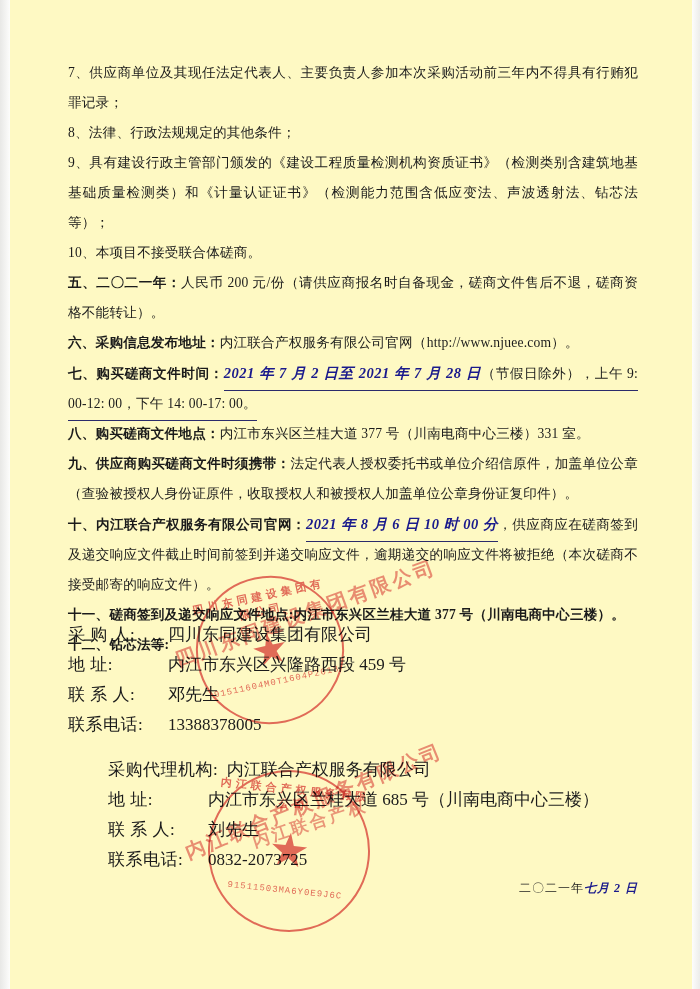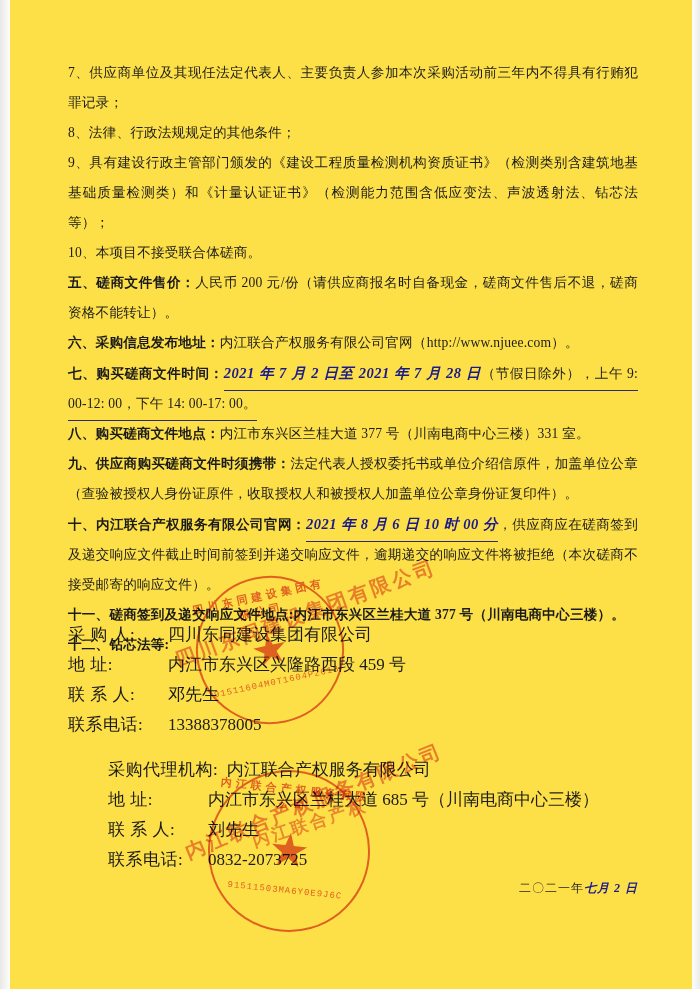--- a/index.html
+++ b/index.html
@@ -8,21 +8,21 @@
     width: 700px;
     height: 989px;
     background: #ffffff;
     font-family: "Liberation Serif", "DejaVu Serif", serif;
     position: relative;
     overflow: hidden;
   }
   .page {
     position: absolute;
     inset: 0;
-    background: #fde047;
+    background: #fef9c3;
   }
   
   .page::before {
     content: "";
     position: absolute;
     left: 0; top: 0; bottom: 0; width: 10px;
     background: linear-gradient(to right, #e8e8e6, #fdfdfc);
     pointer-events: none;
   }
   .page::after {
@@ -160,21 +160,21 @@
 <div class="page">
 
   <div class="body-text">
 
     <p class="para">7、供应商单位及其现任法定代表人、主要负责人参加本次采购活动前三年内不得具有行贿犯罪记录；</p>
     <p class="para">8、法律、行政法规规定的其他条件；</p>
     <p class="para">9、具有建设行政主管部门颁发的《建设工程质量检测机构资质证书》（检测类别含建筑地基基础质量检测类）和《计量认证证书》（检测能力范围含低应变法、声波透射法、钻芯法等）；</p>
     <p class="para">10、本项目不接受联合体磋商。</p>
 
     <p class="para">
-      <span class="b">五、磋商文件售价：</span><span>人民币 200 元/份（请供应商报名时自备现金，磋商文件售后不退，磋商资格不能转让）。</span>
+      <span class="b">五、二〇二一年：</span><span>人民币 200 元/份（请供应商报名时自备现金，磋商文件售后不退，磋商资格不能转让）。</span>
     </p>
 
     <p class="para">
       <span class="b">六、采购信息发布地址：</span><span>内江联合产权服务有限公司官网（http://www.njuee.com）。</span>
     </p>
 
     <p class="para">
       <span class="b">七、购买磋商文件时间：</span><span class="hand ul">2021 年 7 月 2 日至 2021 年 7 月 28 日</span><span class="ul">（节假日除外），上午 9: 00-12: 00，下午 14: 00-17: 00。</span>
     </p>
 

